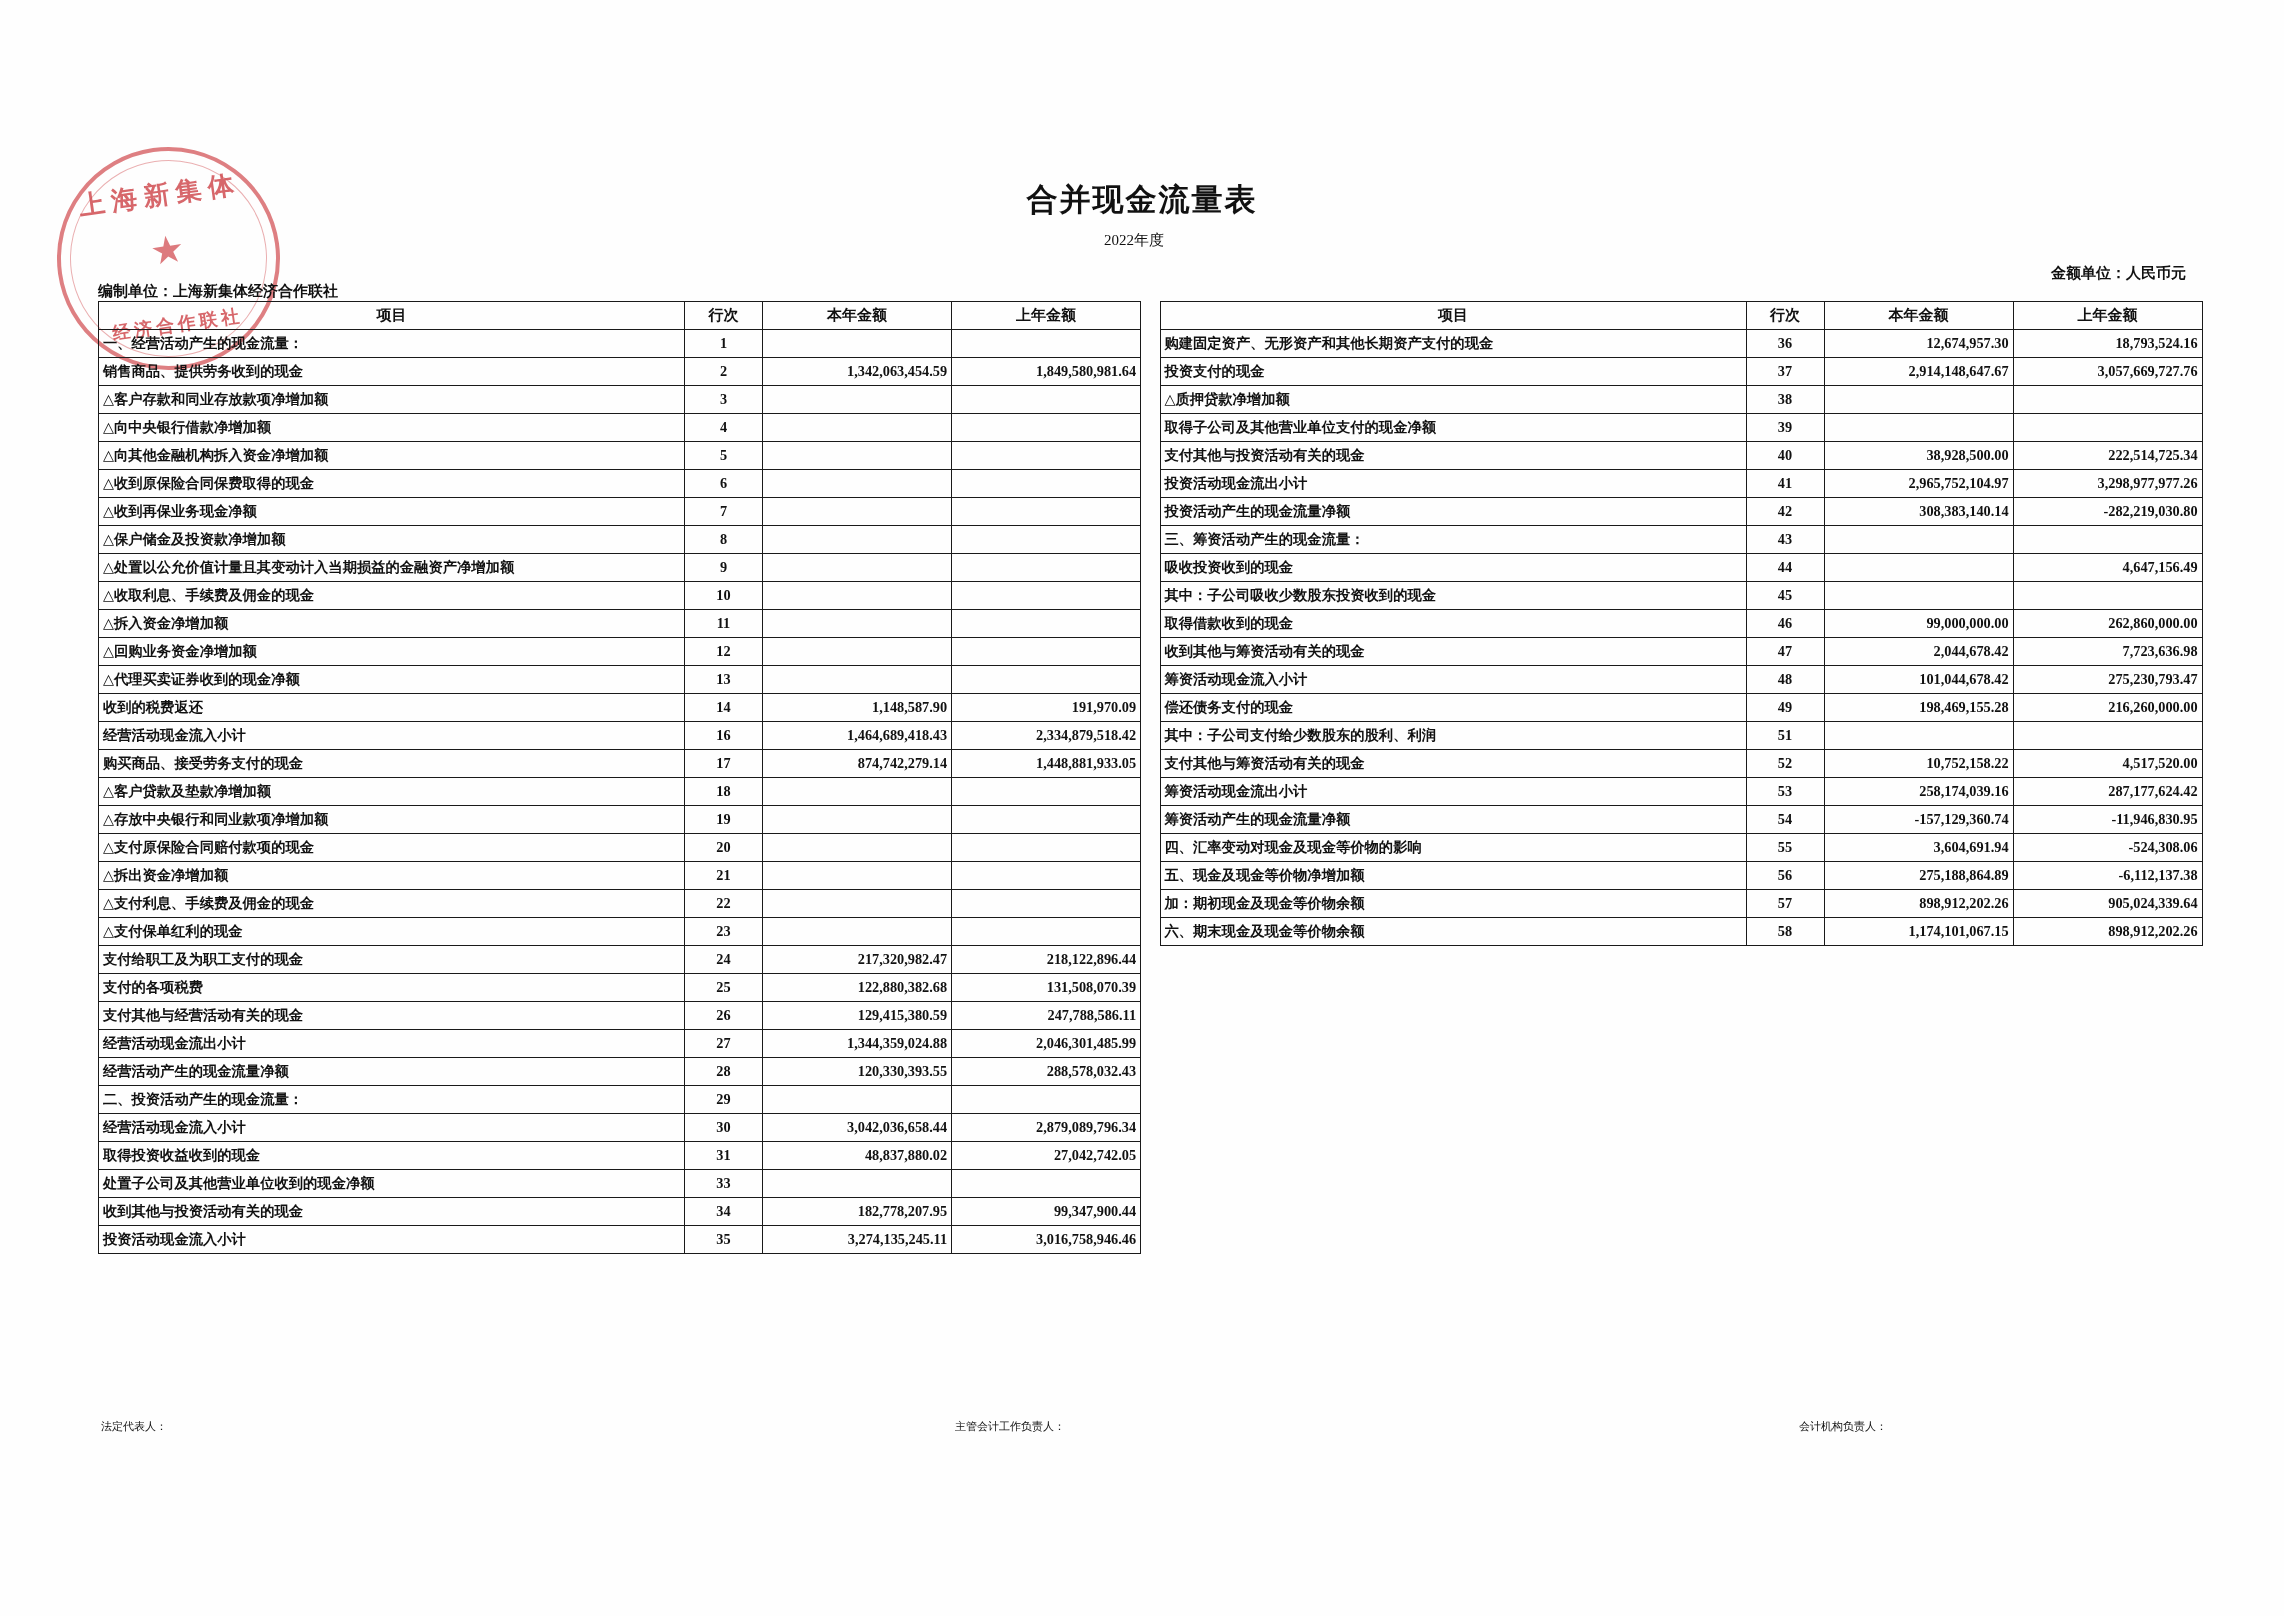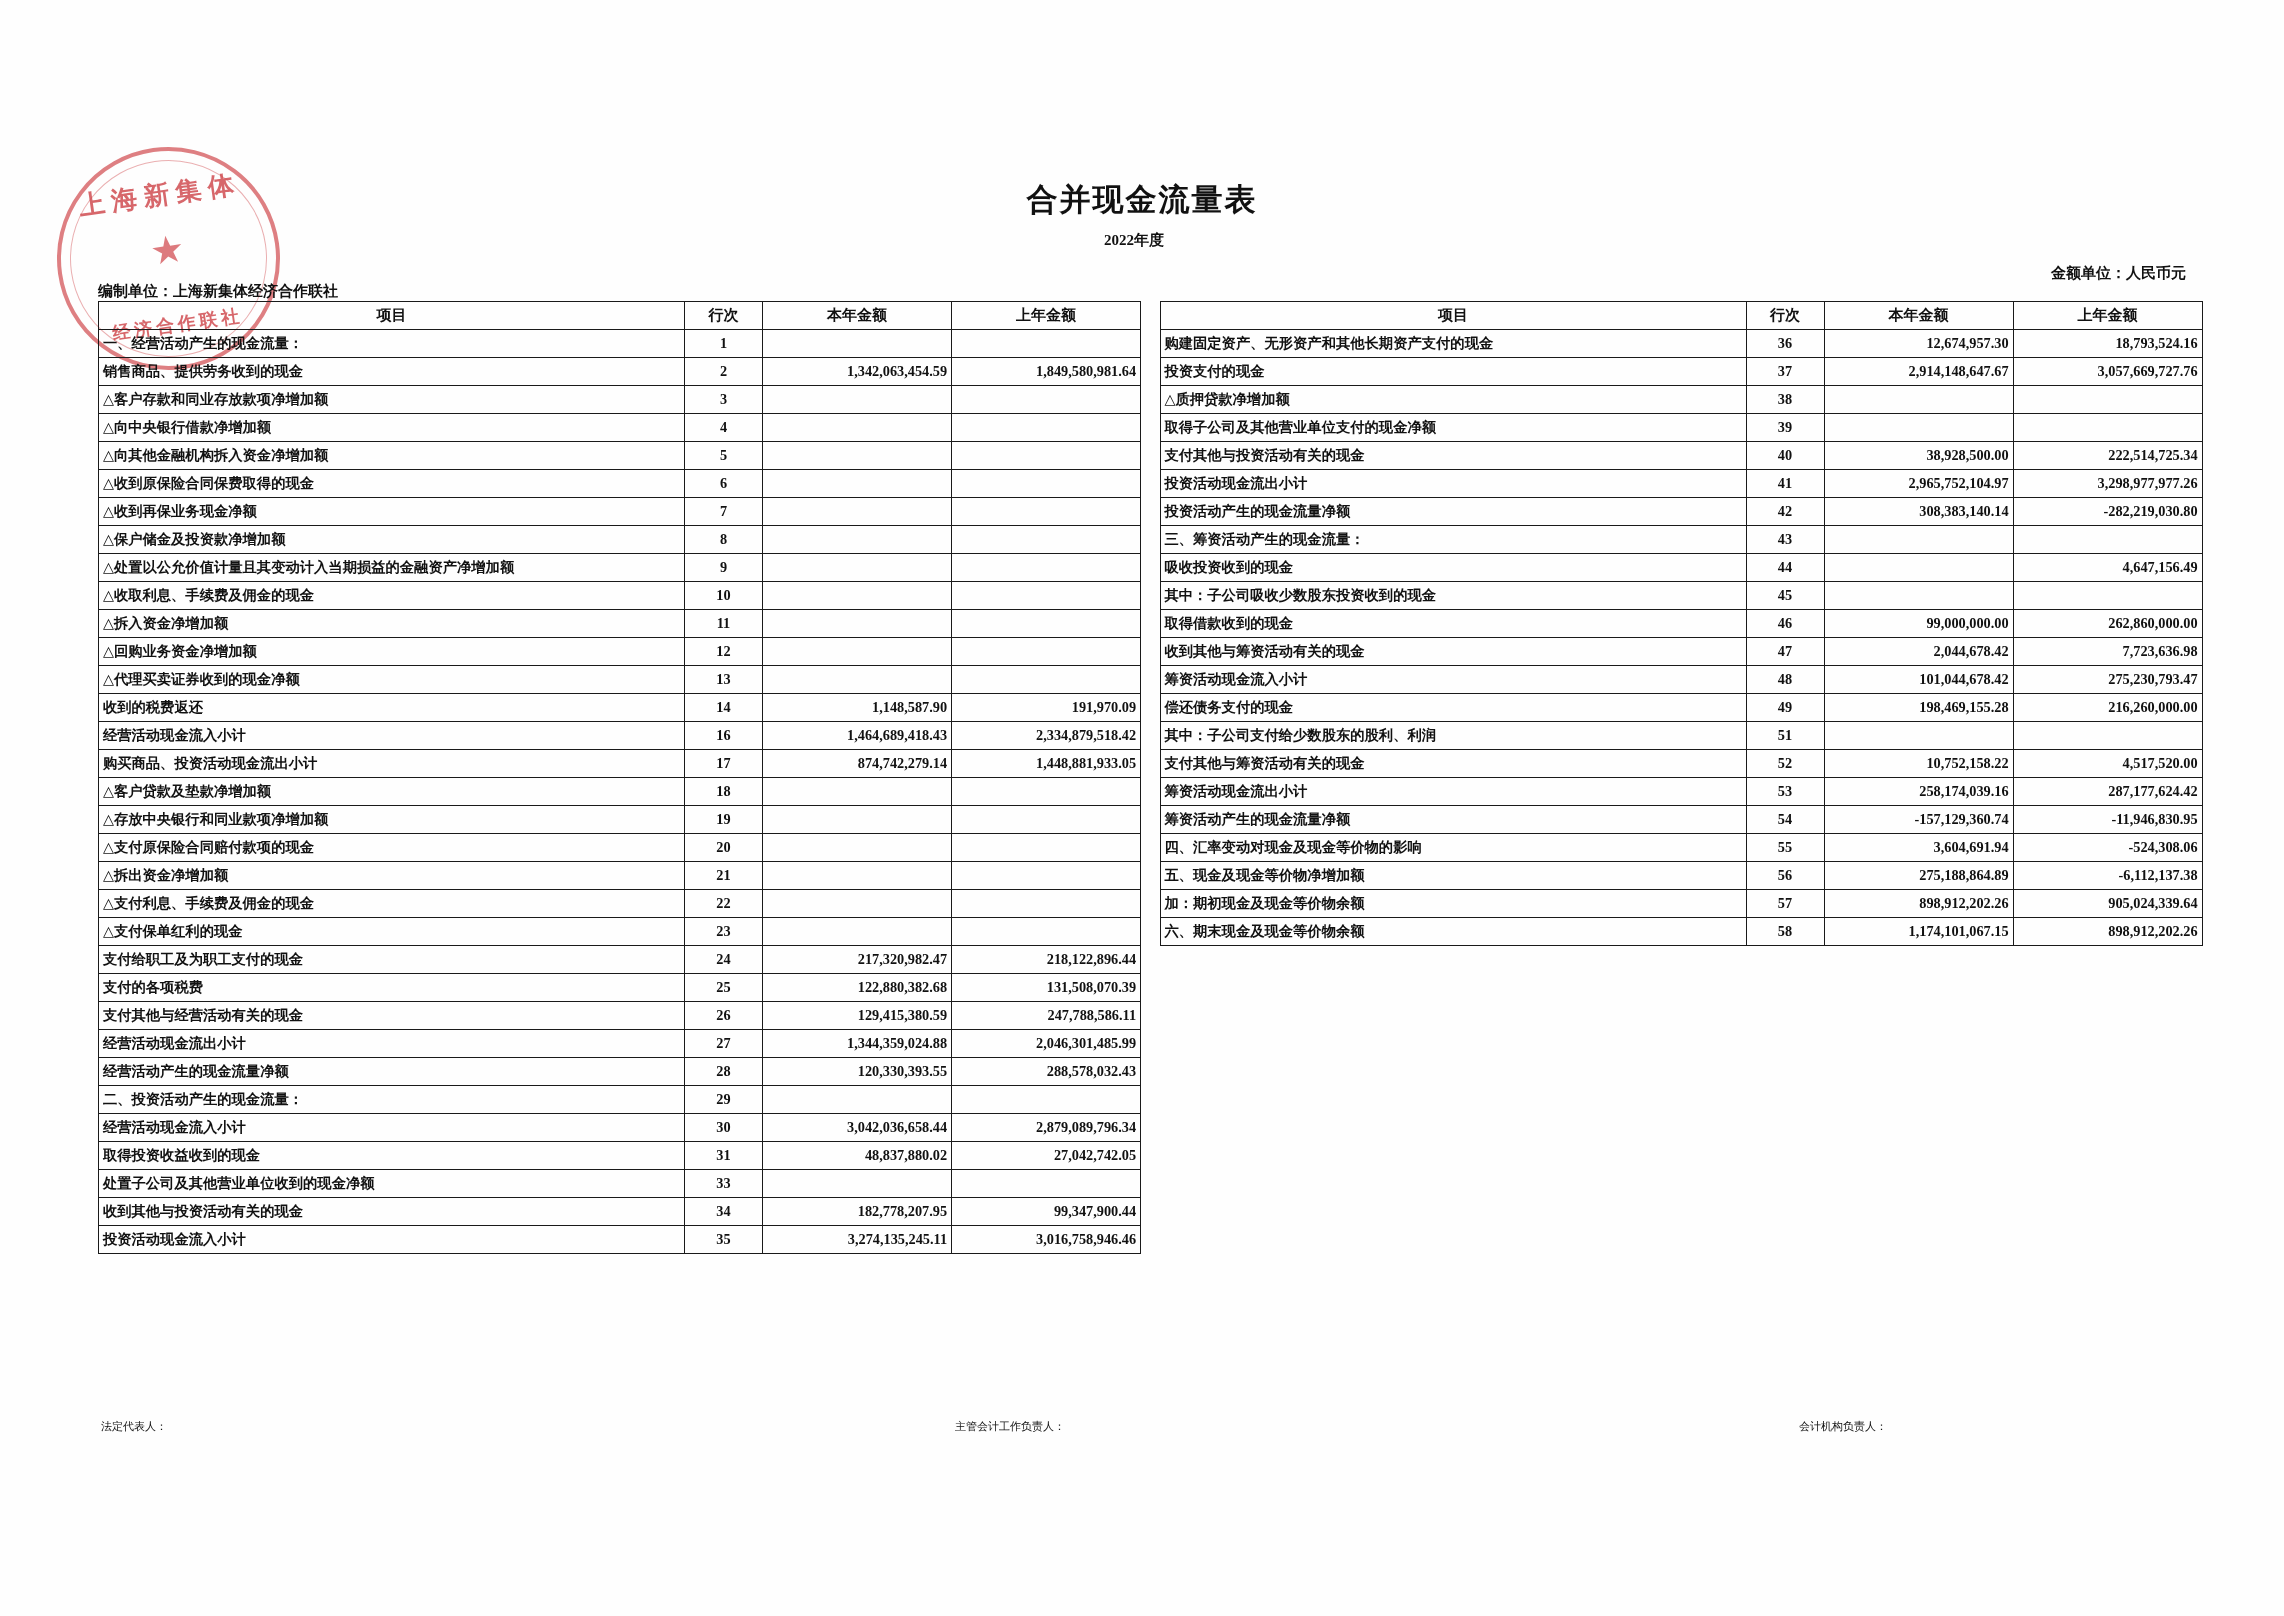--- a/index.html
+++ b/index.html
@@ -81,21 +81,21 @@
     font-weight: bold;
     letter-spacing: 2px;
   }
   .doc-subtitle {
     position: absolute;
     left: 0;
     right: 16px;
     top: 231px;
     text-align: center;
     font-size: 15px;
-    font-weight: bold;
+    font-weight: normal;
   }
   .currency-unit {
     position: absolute;
     right: 98px;
     top: 264px;
     font-size: 15px;
     font-weight: bold;
   }
   .prepared-by {
     position: absolute;
@@ -352,21 +352,21 @@
           <td class="c-line ctr">16</td>
           <td class="c-amt">1,464,689,418.43</td>
           <td class="c-amt">2,334,879,518.42</td>
           <td class="blank-cell"></td>
           <td class="ind2">其中：子公司支付给少数股东的股利、利润</td>
           <td class="c-line ctr">51</td>
           <td class="c-amt"></td>
           <td class="c-amt"></td>
         </tr>
         <tr>
-          <td class="ind1">购买商品、投资活动现金流出小计</td>
+          <td class="ind1">购买商品、接受劳务支付的现金</td>
           <td class="c-line ctr">17</td>
           <td class="c-amt">874,742,279.14</td>
           <td class="c-amt">1,448,881,933.05</td>
           <td class="blank-cell"></td>
           <td class="ind1">支付其他与筹资活动有关的现金</td>
           <td class="c-line ctr">52</td>
           <td class="c-amt">10,752,158.22</td>
           <td class="c-amt">4,517,520.00</td>
         </tr>
         <tr>

